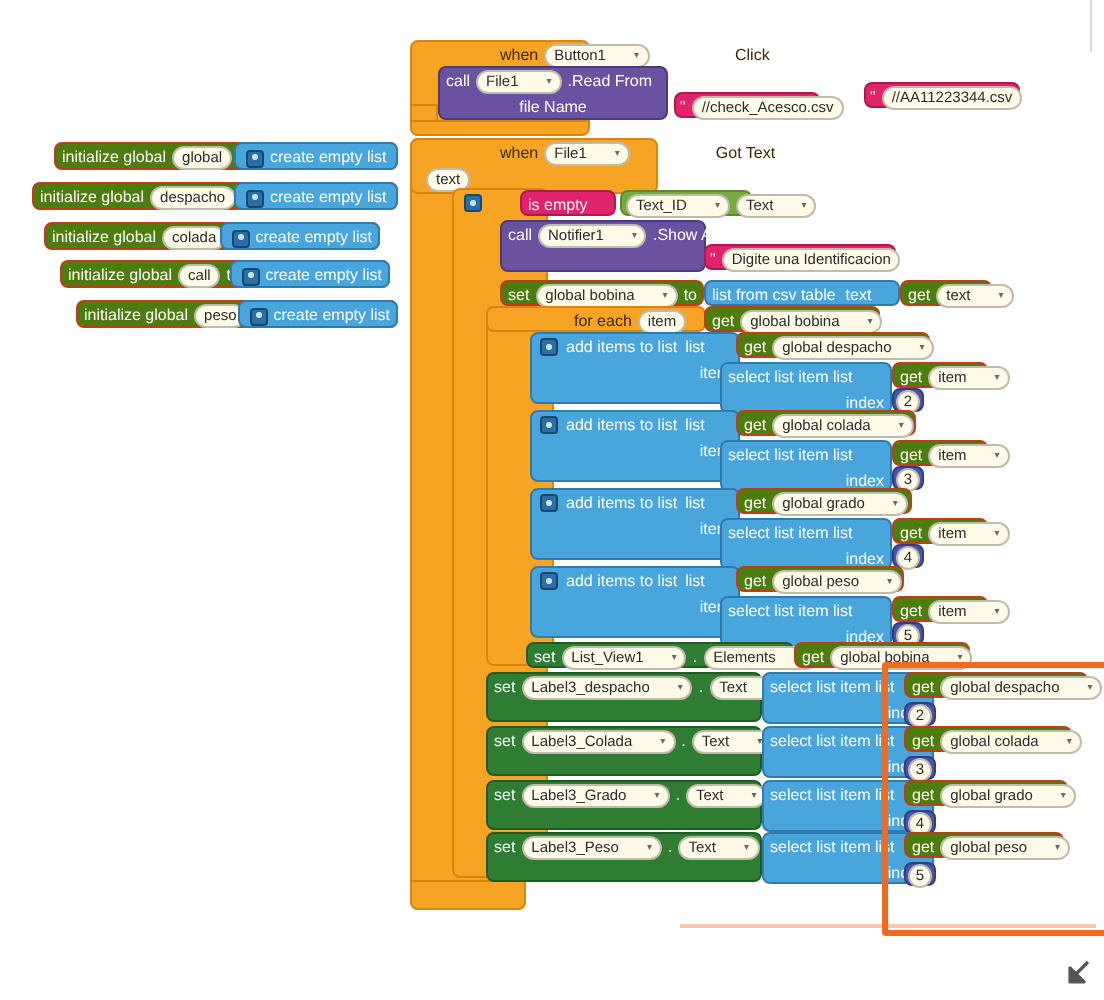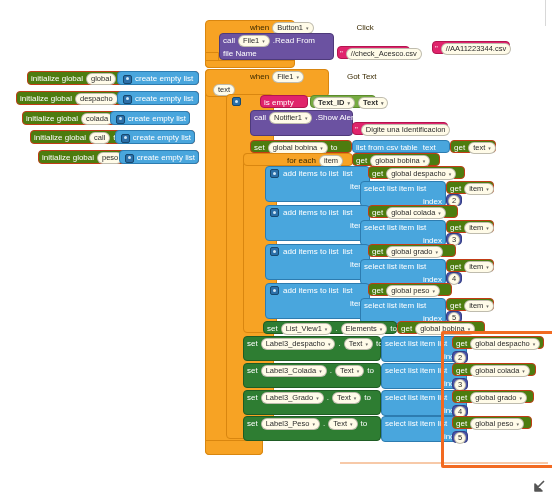--- a/index.html
+++ b/index.html
@@ -12,32 +12,32 @@
 
   
   .blk{position:absolute;box-sizing:border-box;border-radius:4px;
        color:#fff;font-size:8px;line-height:1;white-space:nowrap;}
   .row{display:flex;align-items:center;gap:3px;height:13px;padding:0 3px;}
   .lbl{font-size:8px;color:#fff;}
   .lbl.dark{color:#3a2a00;margin-left:40px;}
 
   
   .fld{background:#fffbe8;color:#2b2b2b;border-radius:7px;padding:0 4px;
-       font-size:7.5px;line-height:10px;display:inline-flex;align-items:center;gap:3px;
+       font-size:7.5px;line-height:10px;display:inline-flex;align-items:center;gap:14px;
        border:1px solid rgba(0,0,0,.25);}
   .caret{font-size:5px;opacity:.7;}
 
   
   .c-event{background:#f7a324;border:1px solid #d9860f;}          
   .c-call{background:#6b52a1;border:1px solid #4e3a7a;}           
   .c-text{background:#e0246c;border:1px solid #b3154f;}           
   .c-var{background:#4d7c0f;border:1px solid #c23c16;}            
   .c-list{background:#49a6dd;border:1px solid #2d7cb0;}           
   .c-ctrl{background:#f7a324;border:1px solid #d9860f;}           
-  .c-logic{background:#77ab41;border:1px solid #5c8a2c;font-weight:bold;}          
+  .c-logic{background:#77ab41;border:1px solid #5c8a2c;}          
   .c-math{background:#4a54a8;border:1px solid #333c83;}           
   .c-setter{background:#2e7d32;border:1px solid #1f5c24;}         
   .c-empty{background:#e0246c;border:1px solid #b3154f;}
 
   .mut{width:7px;height:7px;border-radius:2px;background:#2b6fa8;
        border:1px solid #17496f;display:inline-block;position:relative;}
   .mut:after{content:"";position:absolute;left:1.5px;top:1.5px;width:3px;height:3px;
        border-radius:50%;background:#cfe6f6;}
 
   .quote{font-size:8px;color:#fff;opacity:.95;}
@@ -78,21 +78,21 @@
 
   <div class="blk c-call" style="left:219px;top:33px;width:115px;height:27px;">
     <div class="row" style="padding-left:3px;">
       <span class="lbl">call</span>
       <span class="fld">
           <span>File1</span>
           <span class="caret">▾</span>
         </span>
       <span class="lbl">.Read From</span>
     </div>
-    <div class="row" style="justify-content:flex-start;padding-right:3px;">
+    <div class="row" style="justify-content:center;padding-right:3px;">
       <span class="lbl">file Name</span>
     </div>
   </div>
 
   <div class="blk c-text" style="left:337px;top:46px;width:73px;height:13px;">
     <div class="row" style="padding:0 2px;">
       <span class="quote">"</span>
       <span class="fld">//check_Acesco.csv</span>
       <span class="quote">"</span>
     </div>

